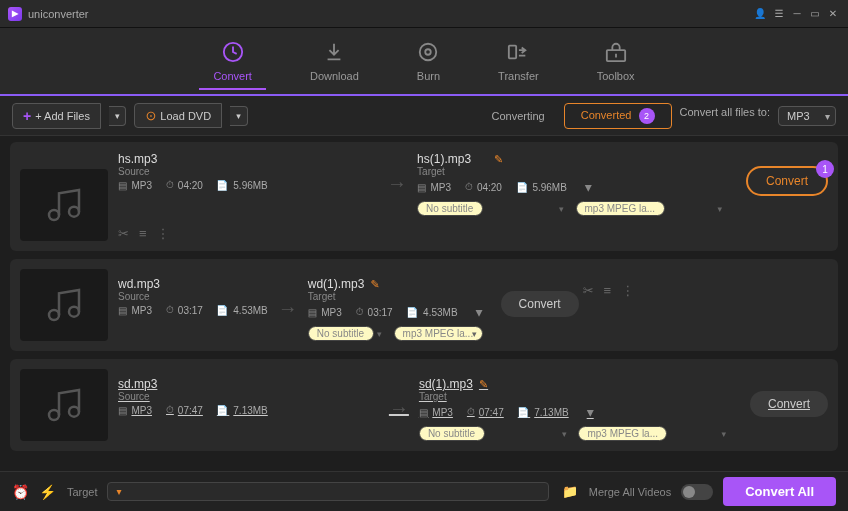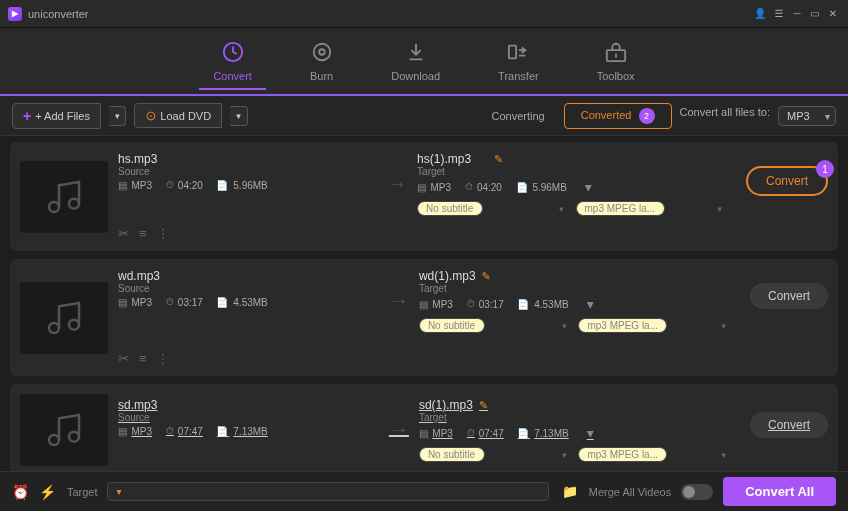--- a/index.html
+++ b/index.html
@@ -214,21 +214,21 @@
     .content::-webkit-scrollbar { width: 6px; }
     .content::-webkit-scrollbar-track { background: #1e1e1e; }
     .content::-webkit-scrollbar-thumb { background: #444; border-radius: 3px; }
 
     
     .file-row {
       background: #2a2a2a;
       border-radius: 6px;
       padding: 10px;
       display: flex;
-      align-items: center;
+      align-items: flex-end;
       gap: 10px;
     }
     .file-thumb {
       width: 88px;
       height: 72px;
       background: #1a1a1a;
       border-radius: 4px;
       display: flex;
       align-items: center;
       justify-content: center;
@@ -445,33 +445,33 @@
       <svg width="22" height="22" viewBox="0 0 24 24" fill="none" stroke="#a855f7" stroke-width="2">
         <circle cx="12" cy="12" r="10"></circle>
         <path d="M12 6v6l4 2"></path>
       </svg>
     </span>
     <span>Convert</span>
   </div>
   <div class="nav-item">
     <span class="nav-icon">
       <svg width="22" height="22" viewBox="0 0 24 24" fill="none" stroke="#888" stroke-width="2">
+        <path d="M12 3v12m-5-5l5 5 5-5M5 20h14"></path>
+      </svg>
+    </span>
+    <span>Download</span>
+  </div>
+  <div class="nav-item">
+    <span class="nav-icon">
+      <svg width="22" height="22" viewBox="0 0 24 24" fill="none" stroke="#888" stroke-width="2">
         <circle cx="12" cy="12" r="9"></circle>
         <circle cx="12" cy="12" r="3"></circle>
       </svg>
     </span>
     <span>Burn</span>
-  </div>
-  <div class="nav-item">
-    <span class="nav-icon">
-      <svg width="22" height="22" viewBox="0 0 24 24" fill="none" stroke="#888" stroke-width="2">
-        <path d="M12 3v12m-5-5l5 5 5-5M5 20h14"></path>
-      </svg>
-    </span>
-    <span>Download</span>
   </div>
   <div class="nav-item">
     <span class="nav-icon">
       <svg width="22" height="22" viewBox="0 0 24 24" fill="none" stroke="#888" stroke-width="2">
         <rect x="2" y="5" width="8" height="14" rx="1"></rect>
         <path d="M13 10h7M16 7l4 3-4 3M13 16h7"></path>
       </svg>
     </span>
     <span>Transfer</span>
   </div>
@@ -602,21 +602,21 @@
   </div>
 
   <div class="file-row">
     <div class="file-thumb">
       <svg width="40" height="40" viewBox="0 0 24 24" fill="none" stroke="#555" stroke-width="1.5">
         <path d="M9 18V5l12-2v13"></path>
         <circle cx="6" cy="18" r="3"></circle>
         <circle cx="18" cy="16" r="3"></circle>
       </svg>
     </div>
-    <div style="flex:1; display:flex; flex-direction:column; gap:12px;">
+    <div style="flex:1; display:flex; flex-direction:row; gap:4px;">
       <div style="display:flex; align-items:flex-start; gap:10px;">
         <div style="flex:1;">
           <div class="file-name">wd.mp3</div>
           <div class="file-label">Source</div>
           <div class="file-meta">
             <div class="meta-item">
               <span class="meta-icon">▤</span>
               <span>MP3</span>
             </div>
             <div class="meta-item">

